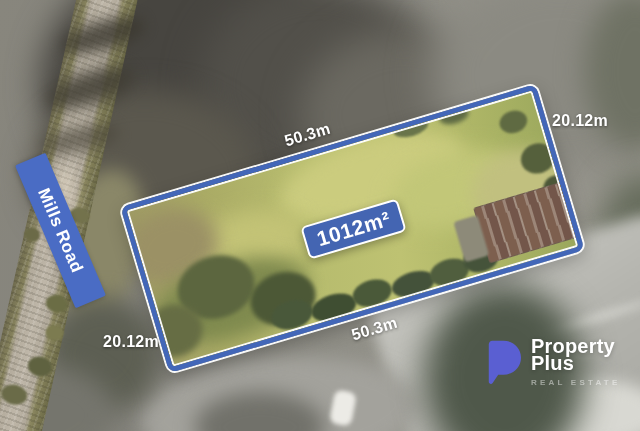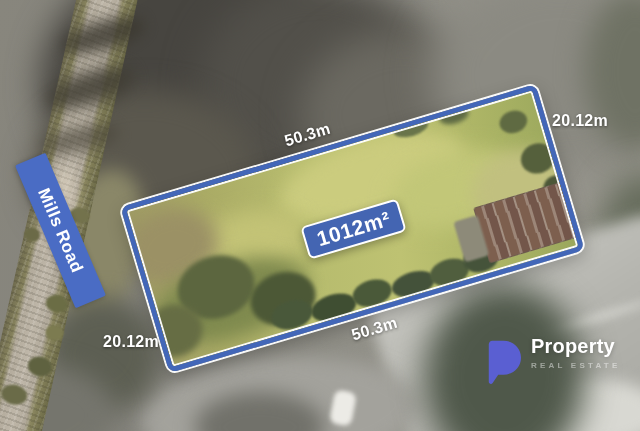--- a/index.html
+++ b/index.html
@@ -187,17 +187,18 @@
   <div class="area-badge">1012m²</div>
 
   <div class="road-label">Mills Road</div>
 
   <div class="logo">
     <svg class="logo-mark" viewBox="0 0 34 46" aria-hidden="true">
       <path d="M4.5 0 H16 C26 0 34 7.8 34 17.5 C34 27.2 26 35 16 35 H10.5 L4.8 43.6 C3.6 45.4 0.8 44.6 0.8 42.4 L0.8 3.7 C0.8 1.7 2.5 0 4.5 0 Z" fill="#5a5fd2"></path>
     </svg>
     <div>
       <div class="logo-name">Property</div>
+      <div class="logo-name">Plus</div>
       <div class="logo-tagline">REAL ESTATE</div>
     </div>
   </div>
 
 </div>
 
 </body></html>

